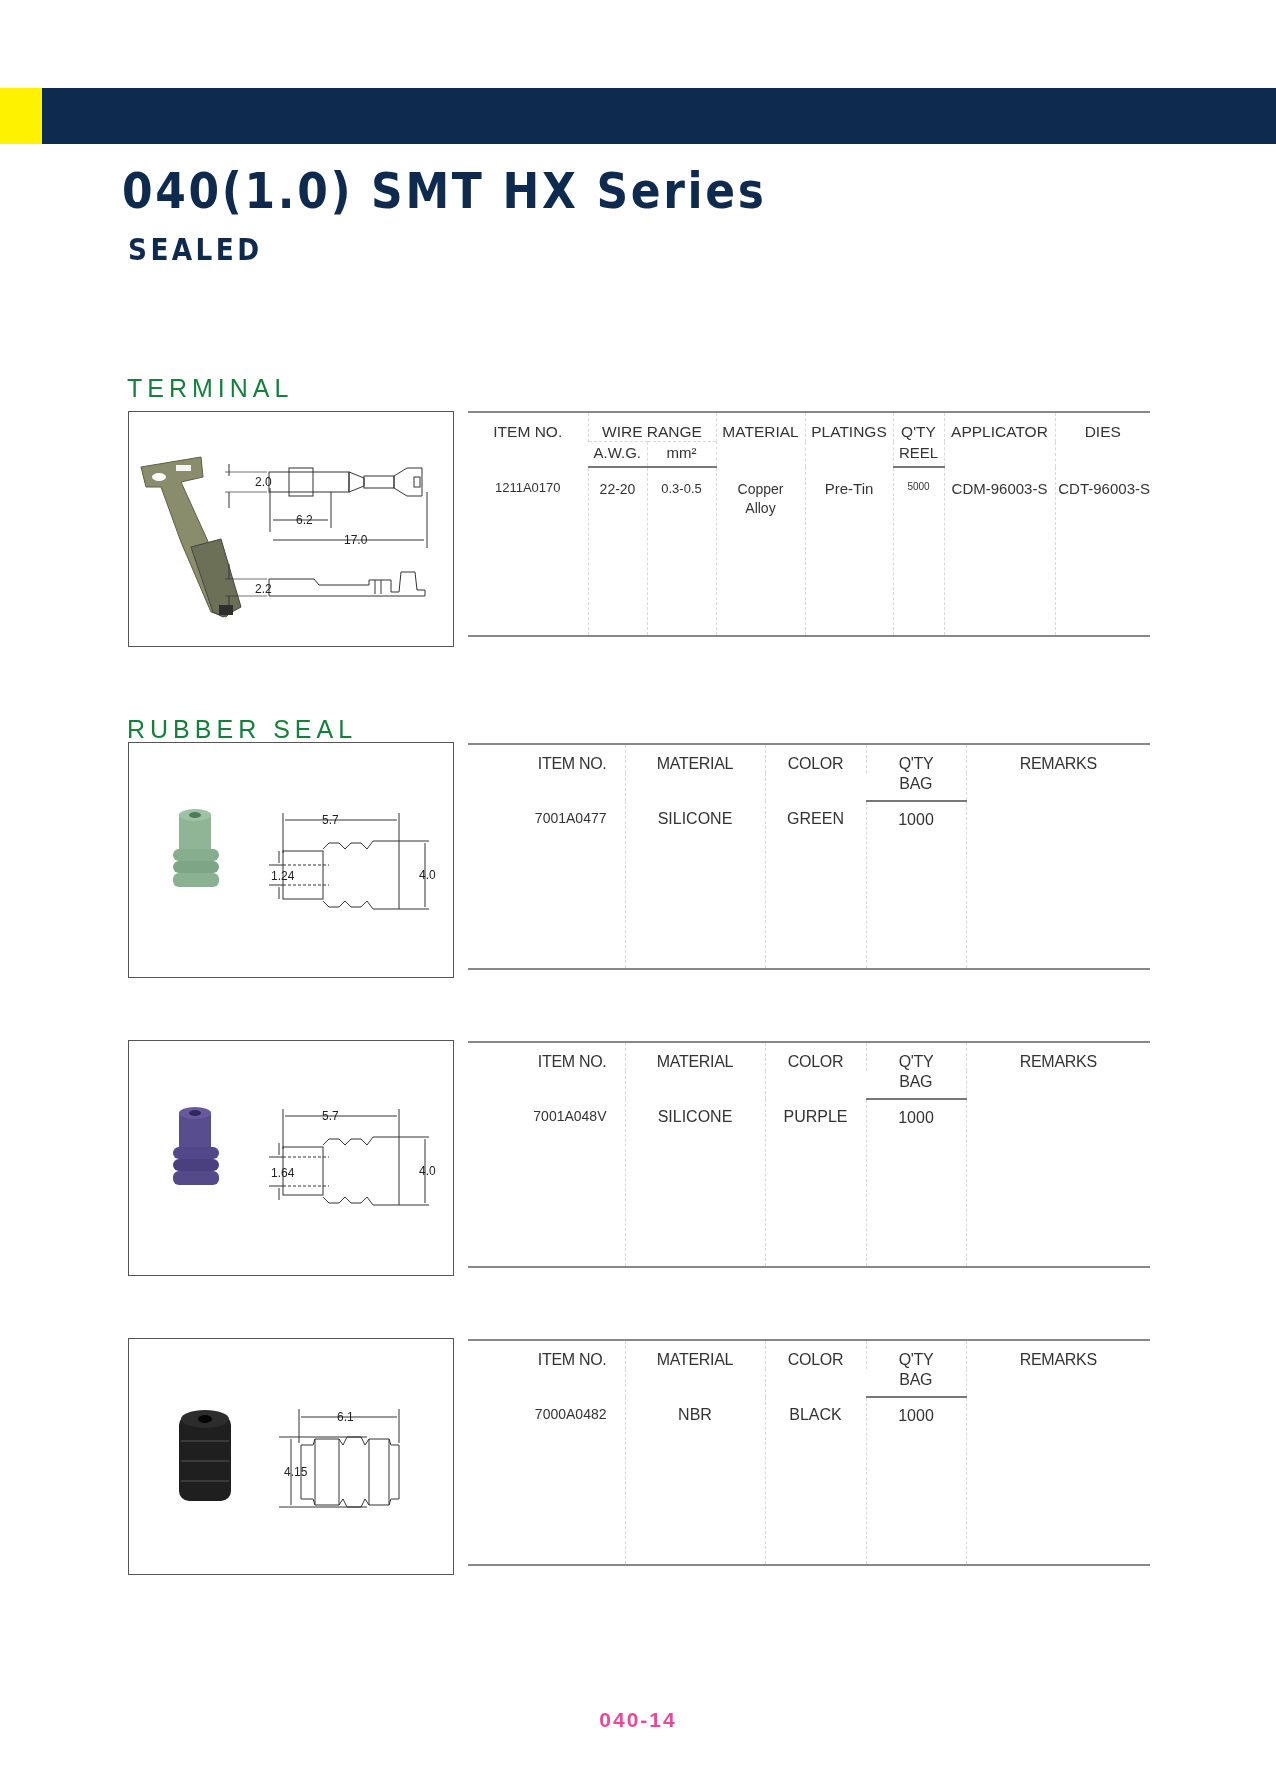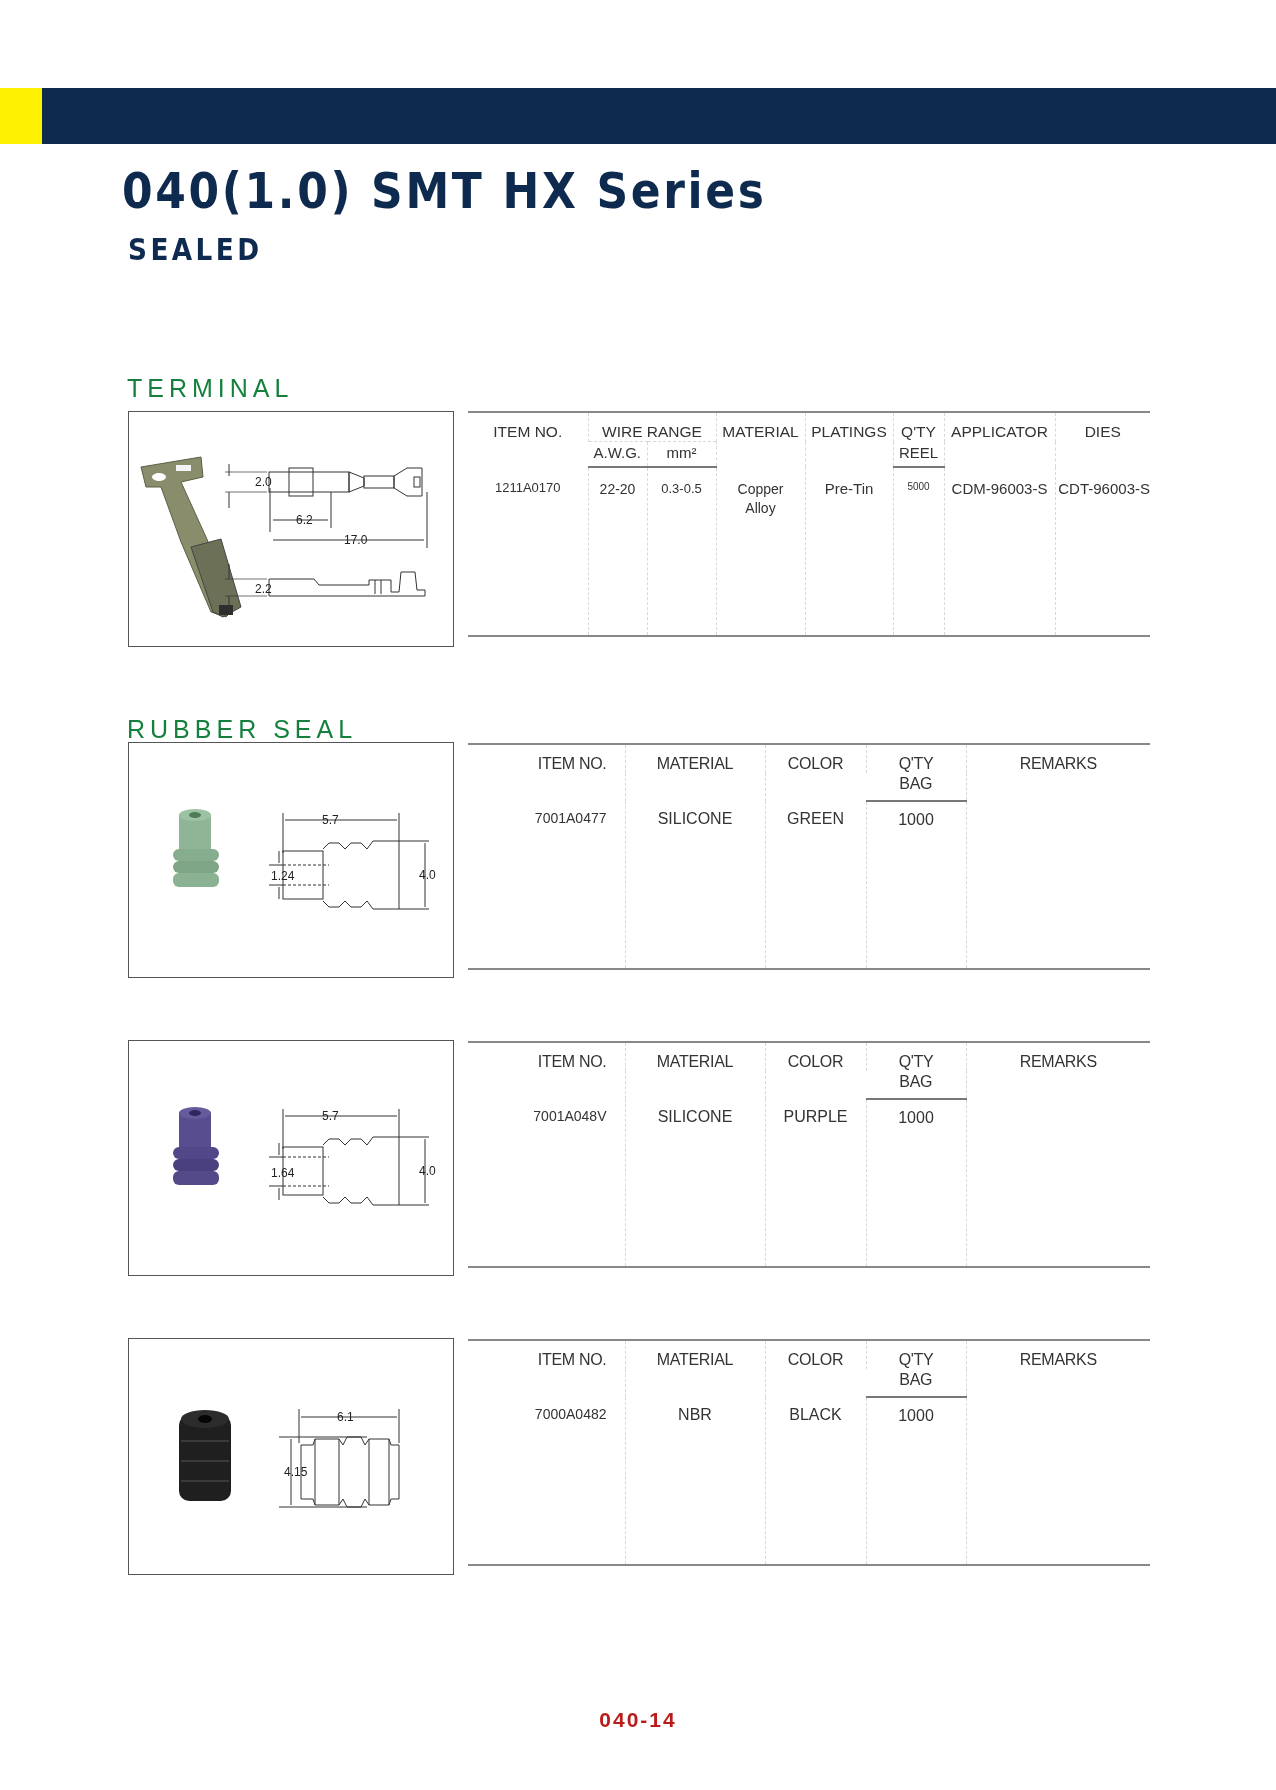--- a/index.html
+++ b/index.html
@@ -26,21 +26,21 @@
   table.spec tbody tr td { border-bottom: 2px solid #888; }
 
   .t-term th { font-size: 15.5px; height: 26px; padding-top: 10px; }
   .t-term th.sub { font-size: 15px; padding-top: 2px; height: 25px; border-top: 1px dashed #d8d8d8; }
   .t-term td { font-size: 14px; padding-top: 13px; height: 169px; }
 
   .t-seal th { font-size: 16px; height: 27px; padding-top: 10px; letter-spacing: -0.3px; }
   .t-seal th.sub2 { padding-top: 2px; height: 28px; }
   .t-seal td { font-size: 16px; padding-top: 9px; height: 168px; }
 
-  .page-number { position: absolute; left: 0; width: 1276px; top: 1708px; text-align: center; font-family: "Liberation Sans", sans-serif; font-weight: bold; font-size: 21px; letter-spacing: 2px; color: #b91c1c; }
+  .page-number { position: absolute; left: 0; width: 1276px; top: 1708px; text-align: center; font-family: "Liberation Sans", sans-serif; font-weight: bold; font-size: 21px; letter-spacing: 2px; color: #ec4899; }
 </style>
 </head>
 <body>
 
 <div class="header-bar">
   <div class="header-accent"></div>
 </div>
 
 <div class="series-title">040(1.0) SMT HX Series</div>
 <div class="series-sub">SEALED</div>

